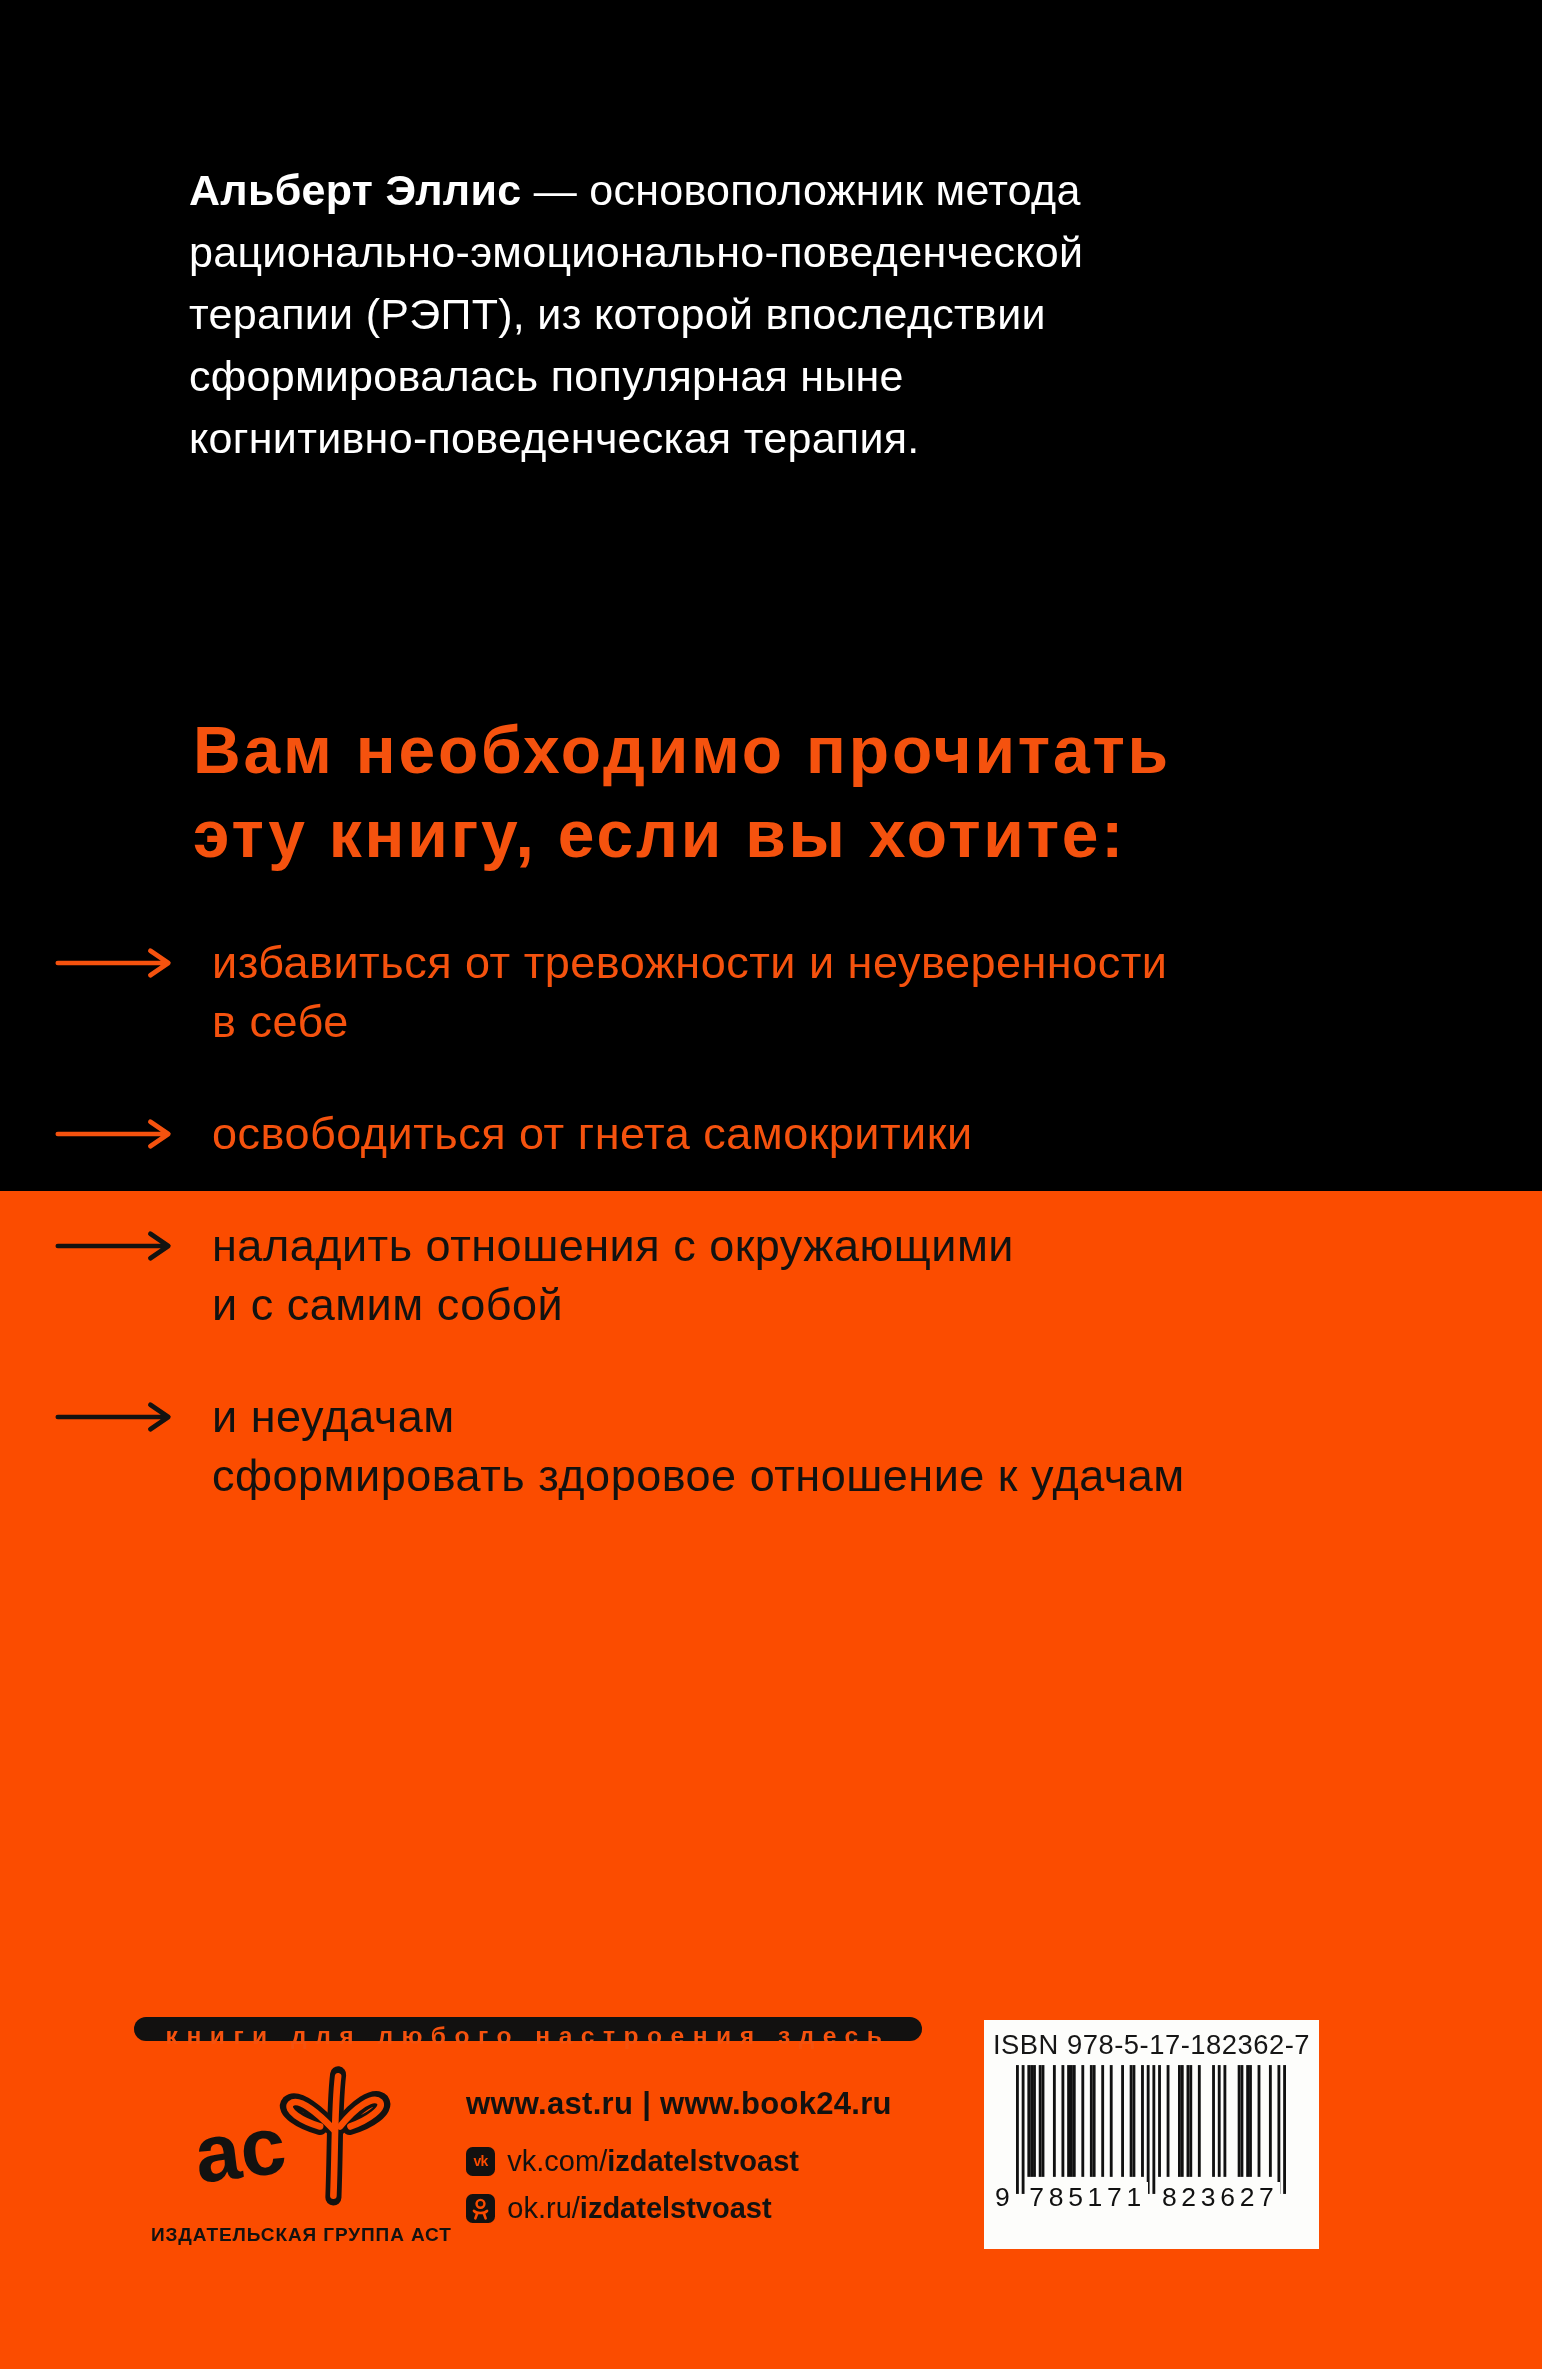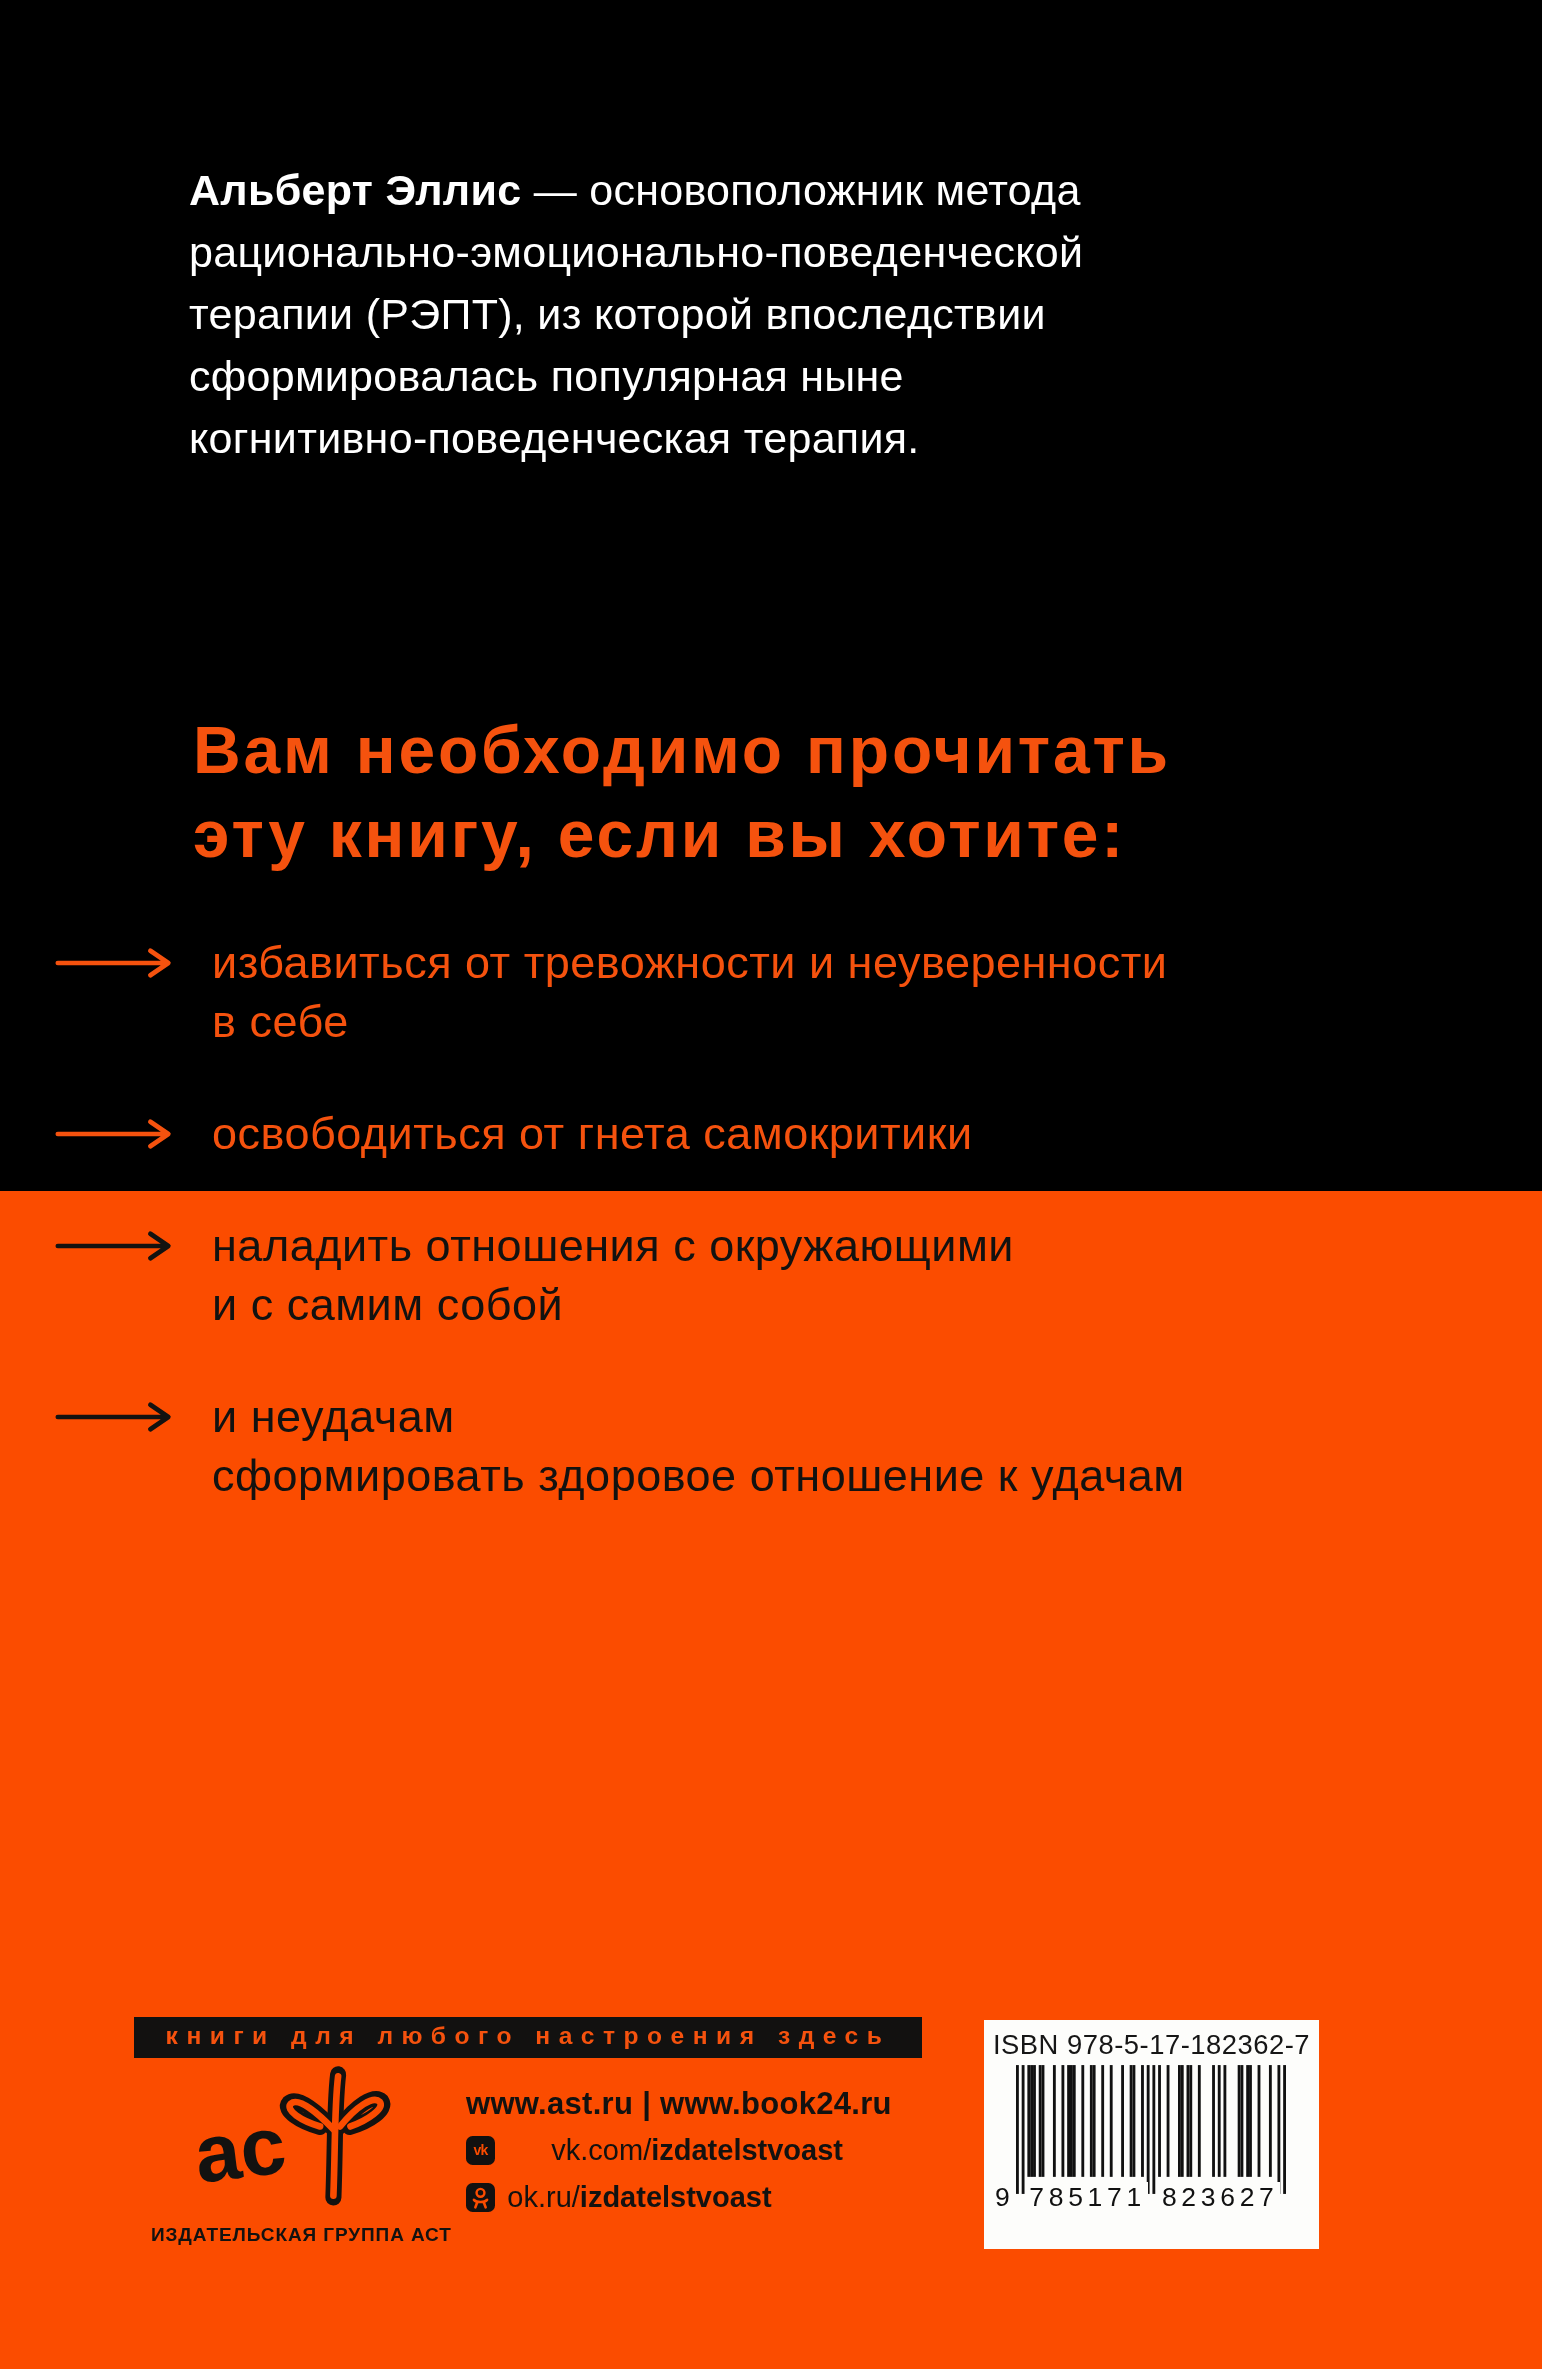--- a/index.html
+++ b/index.html
@@ -40,35 +40,35 @@
     display:flex;align-items:flex-start;
     margin-bottom:53px;
     font-size:45px;line-height:59px;letter-spacing:0.5px;
   }
   .bullet.orange-on-black{color:var(--accent-text);}
   .bullet.black-on-orange{color:var(--ink);}
   .bullet .arrow{flex:0 0 119px;margin-top:8.5px;}
   .bullet .bullet-text{margin-left:38px;}
   
   .tagline-bar{
-    position:absolute;left:134px;top:2017px;width:788px;height:41px;
+    position:absolute;left:134px;top:2017px;width:788px;height:24px;
     background:#121110;color:var(--accent-text);
     font-size:24.6px;font-weight:bold;letter-spacing:8.5px;
-    line-height:37px;text-align:center;white-space:nowrap;
+    line-height:37px;text-align:center;white-space:nowrap;border-radius:15px;
   }
   .ast-logo{position:absolute;left:195px;top:2063px;}
   .ast-caption{
     position:absolute;left:151px;top:2224px;width:274px;
     color:var(--ink);font-size:19px;font-weight:bold;letter-spacing:0.9px;
     text-align:left;white-space:nowrap;
   }
   .links{position:absolute;left:466px;top:2086px;color:var(--ink);}
   .links .websites{font-size:31px;font-weight:bold;letter-spacing:0.3px;}
   .social-row{display:flex;align-items:center;margin-top:15px;height:32px;}
-  .social-row.first{margin-top:12px;gap:44px;}
+  .social-row.first{margin-top:23px;}
   .social-icon{
     flex:0 0 29px;height:29px;border-radius:6.6px;background:#121110;
     display:flex;align-items:center;justify-content:center;margin-right:12.3px;
   }
   .vk-glyph{color:var(--accent);font-size:14px;font-weight:bold;letter-spacing:-0.9px;}
   .social-text{font-size:29px;}
   .social-text .bold{font-weight:bold;}
   
   .isbn-box{
     position:absolute;left:984px;top:2020px;width:335px;height:229px;

